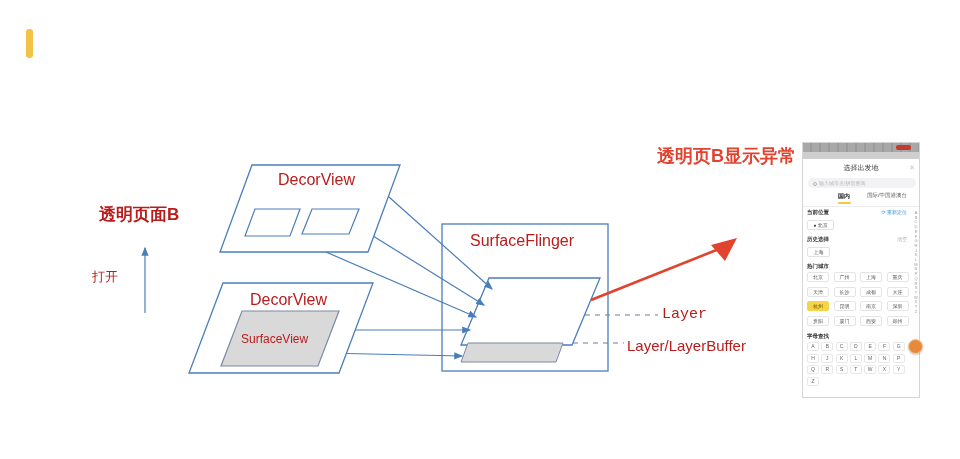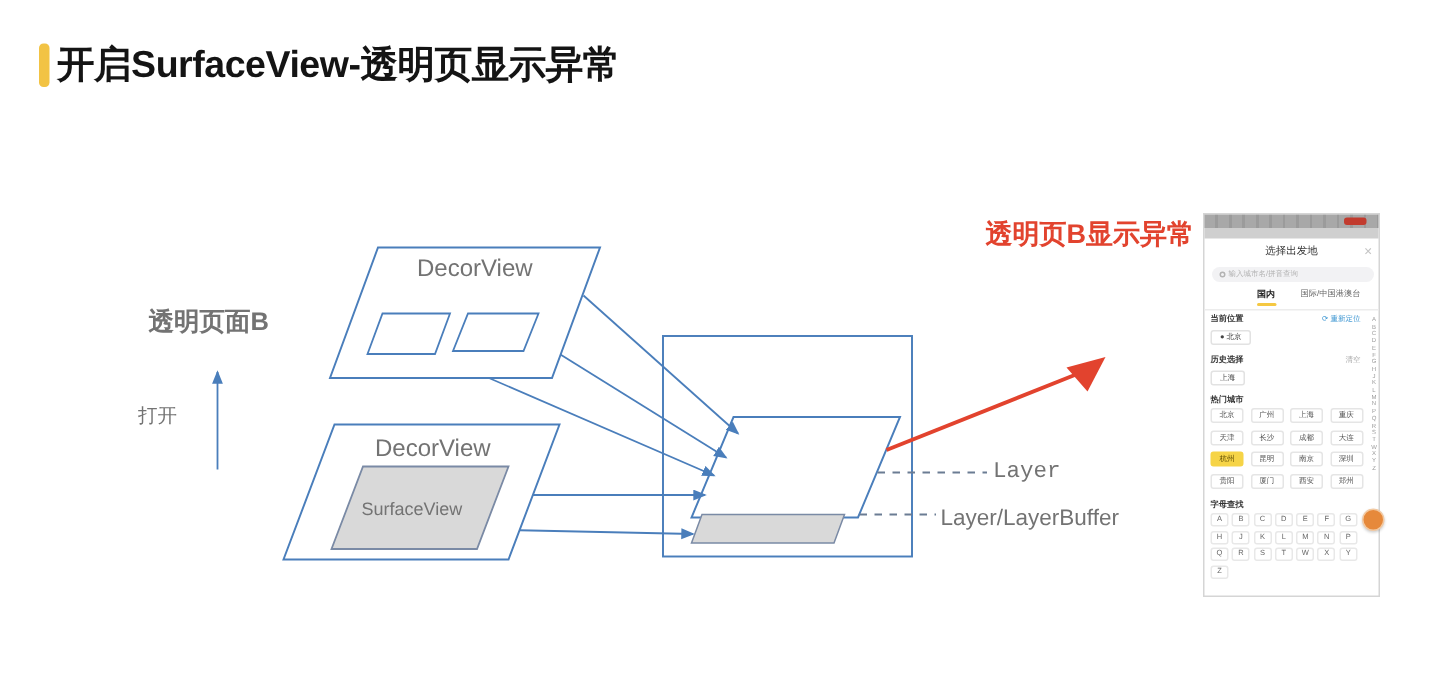--- a/index.html
+++ b/index.html
@@ -9,21 +9,21 @@
     font-family:"Liberation Sans", sans-serif; overflow:hidden;
   }
   
   .accent-bar { position:absolute; left:26px; top:29px; width:7px; height:29px;
     background:#F2C344; border-radius:3px; }
   .slide-title { position:absolute; left:38px; top:26px; font-size:25px;
     font-weight:bold; color:#141414; letter-spacing:-0.3px; white-space:nowrap; }
   
   .diagram-svg { position:absolute; left:0; top:0; }
   
-  .lbl { position:absolute; white-space:nowrap; color:#737373; }
+  .lbl { position:absolute; white-space:nowrap; color:#b91c1c; }
   .lbl-err { color:#E2432E; font-weight:bold; }
   
   .phone { position:absolute; left:802px; top:142px; width:118px; height:256px;
     background:#fff; border:1px solid #d5d5d5; font-size:5px; color:#444; }
   .ph-status { position:absolute; left:0; top:0; right:0; height:9px;
     background:repeating-linear-gradient(90deg,#a8a8a8 0 7px,#9b9b9b 7px 9px); }
   .ph-rec { position:absolute; right:8px; top:2px; width:15px; height:5px;
     background:#c23b2e; border-radius:2px; }
   .ph-sub { position:absolute; left:0; top:9px; right:0; height:7px; background:#cfcfcf; }
   .ph-title { position:absolute; left:0; top:18px; right:0; height:14px;
@@ -61,21 +61,20 @@
     box-shadow:0 1px 2px rgba(0,0,0,0.2); }
   .ph-index { position:absolute; right:1px; top:68px; width:4px; font-size:4px;
     line-height:4.7px; color:#9a9a9a; word-break:break-all; text-align:center; }
 </style>
 </head>
 <body>
 
 <div class="canvas">
 
   <div class="accent-bar"></div>
-  <div class="slide-title">开启SurfaceView-透明页显示异常</div>
 
   <svg class="diagram-svg" width="960" height="459" viewBox="0 0 960 459">
     <defs>
       <marker id="ab" markerWidth="9" markerHeight="8" refX="6.5" refY="3" orient="auto">
         <path d="M0,0 L7.5,3 L0,6 z" fill="#4A7EBB"></path>
       </marker>
     </defs>
 
     <rect x="442" y="224" width="166" height="147" fill="#ffffff" stroke="#4A7EBB" stroke-width="1.3"></rect>
 
@@ -103,20 +102,21 @@
 
     <line x1="591" y1="300" x2="719" y2="249" stroke="#E2432E" stroke-width="2.6"></line>
     <polygon points="737,238 711,245 725,261" fill="#E2432E"></polygon>
   </svg>
 
   <div class="lbl" style="left:99px;  top:203px; font-size:17px;font-weight:bold;">透明页面B</div>
   <div class="lbl" style="left:92px;  top:268px; font-size:13px;">打开</div>
   <div class="lbl" style="left:278px; top:171px; font-size:16px;">DecorView</div>
   <div class="lbl" style="left:250px; top:291px; font-size:16px;">DecorView</div>
   <div class="lbl" style="left:241px; top:332px; font-size:12px;">SurfaceView</div>
+  <div class="lbl" style="left:470px; top:232px; font-size:16px;">SurfaceFlinger</div>
   <div class="lbl" style="left:662px; top:306px; font-size:15px;font-family:Liberation Mono, monospace;">Layer</div>
   <div class="lbl lbl-err" style="left:657px; top:144px; font-size:18px;">透明页B显示异常</div>
   <div class="lbl" style="left:627px; top:337px; font-size:15px;">Layer/LayerBuffer</div>
 
   <div class="phone">
     <div class="ph-status">
       <div class="ph-rec"></div>
     </div>
     <div class="ph-sub"></div>
     <div class="ph-title">选择出发地</div>

